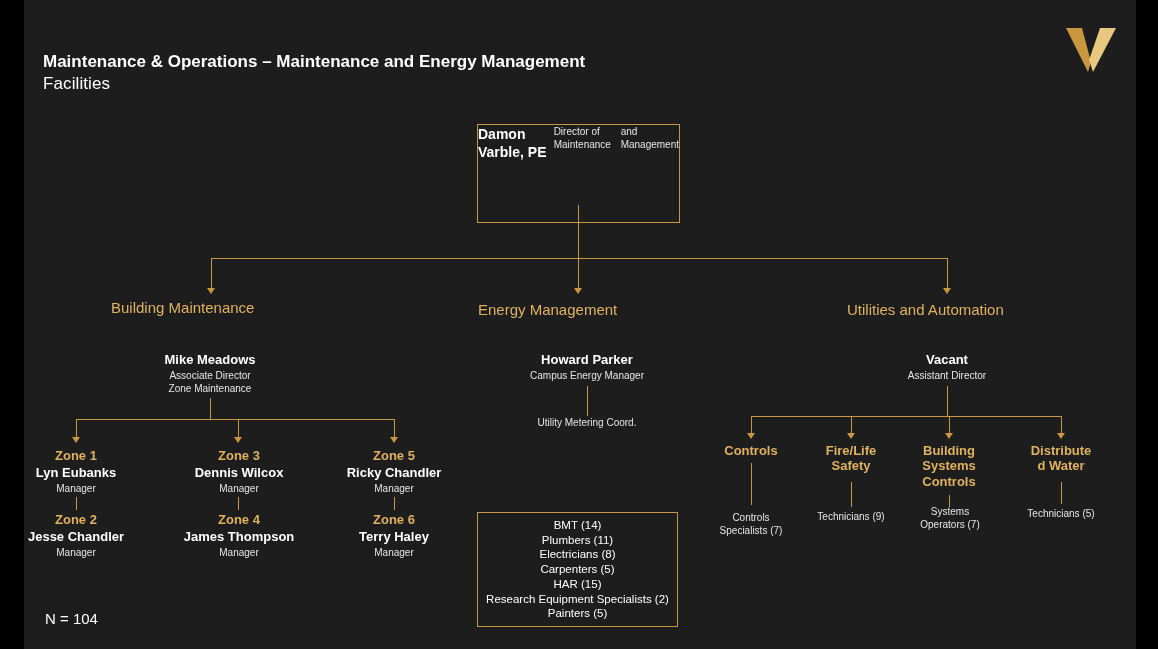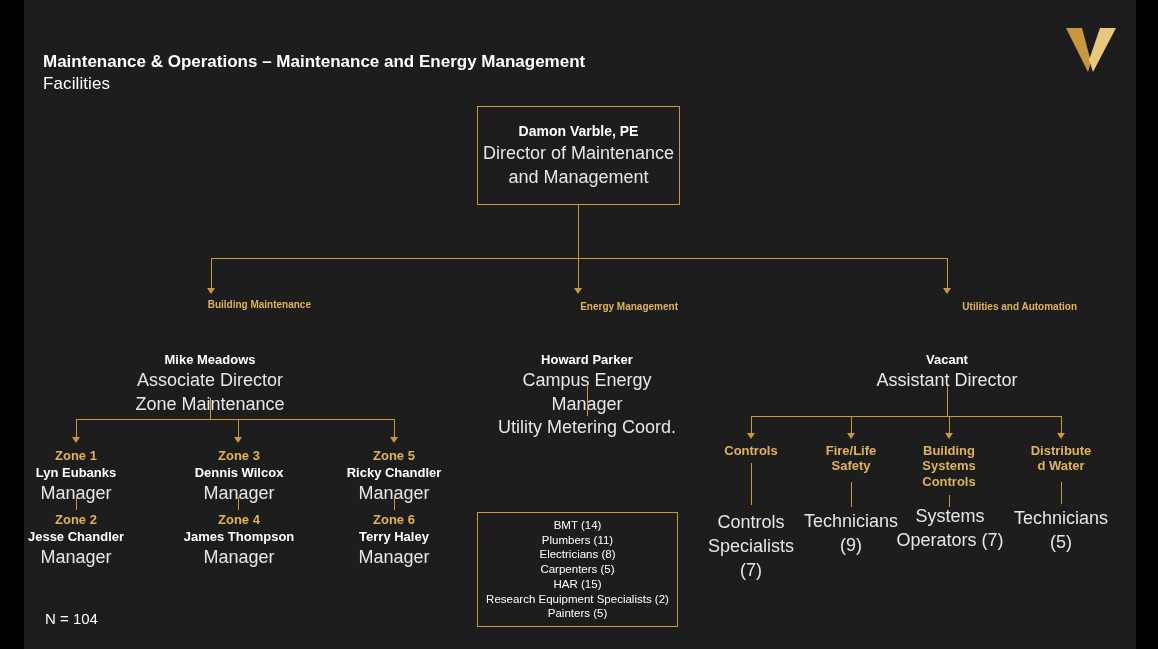--- a/index.html
+++ b/index.html
@@ -47,40 +47,40 @@
 
   
   #logo {
     position: absolute; right: 36px; top: 24px;
     width: 62px; height: 52px;
   }
 
   
   .node { position: absolute; text-align: center; }
   .name { font-size: 13px; font-weight: 700; color: #ffffff; line-height: 1.3; }
-  .role { font-size: 18px; font-weight: 400; color: #e6e6e6; line-height: 1.32; }
+  .role { font-size: 10px; font-weight: 400; color: #e6e6e6; line-height: 1.32; }
   .branch-title {
-    font-size: 10px; font-weight: 700; color: #e0b25e; text-align: right;
+    font-size: 15px; font-weight: 400; color: #e0b25e; text-align: left;
     position: absolute;
   }
   .zone-label { font-size: 13px; font-weight: 700; color: #e0b25e; line-height: 1.3; }
   .sub-head {
     font-size: 13px; font-weight: 700; color: #e0b25e; text-align: center;
     line-height: 1.18;
   }
 
   
   .box {
     position: absolute;
     border: 1px solid #c9973f;
     background: #1d1d1d;
   }
   #top-box {
-    left: 477px; top: 106px; width: 203px; height: 99px;
-    display: flex; flex-direction: column; align-items: center; justify-content: center;
+    left: 477px; top: 124px; width: 203px; height: 99px;
+    display: flex; align-items: flex-start; justify-content: center;
   }
   #top-box .name { font-size: 14px; margin-bottom: 2px; }
   #trades-box {
     left: 477px; top: 512px; width: 201px; height: 115px;
     display: flex; flex-direction: column; align-items: center; justify-content: center;
     padding: 21px 4px;
   }
   #trades-box .trade {
     font-size: 11.5px; color: #ffffff; line-height: 1.28; text-align: center;
   }

